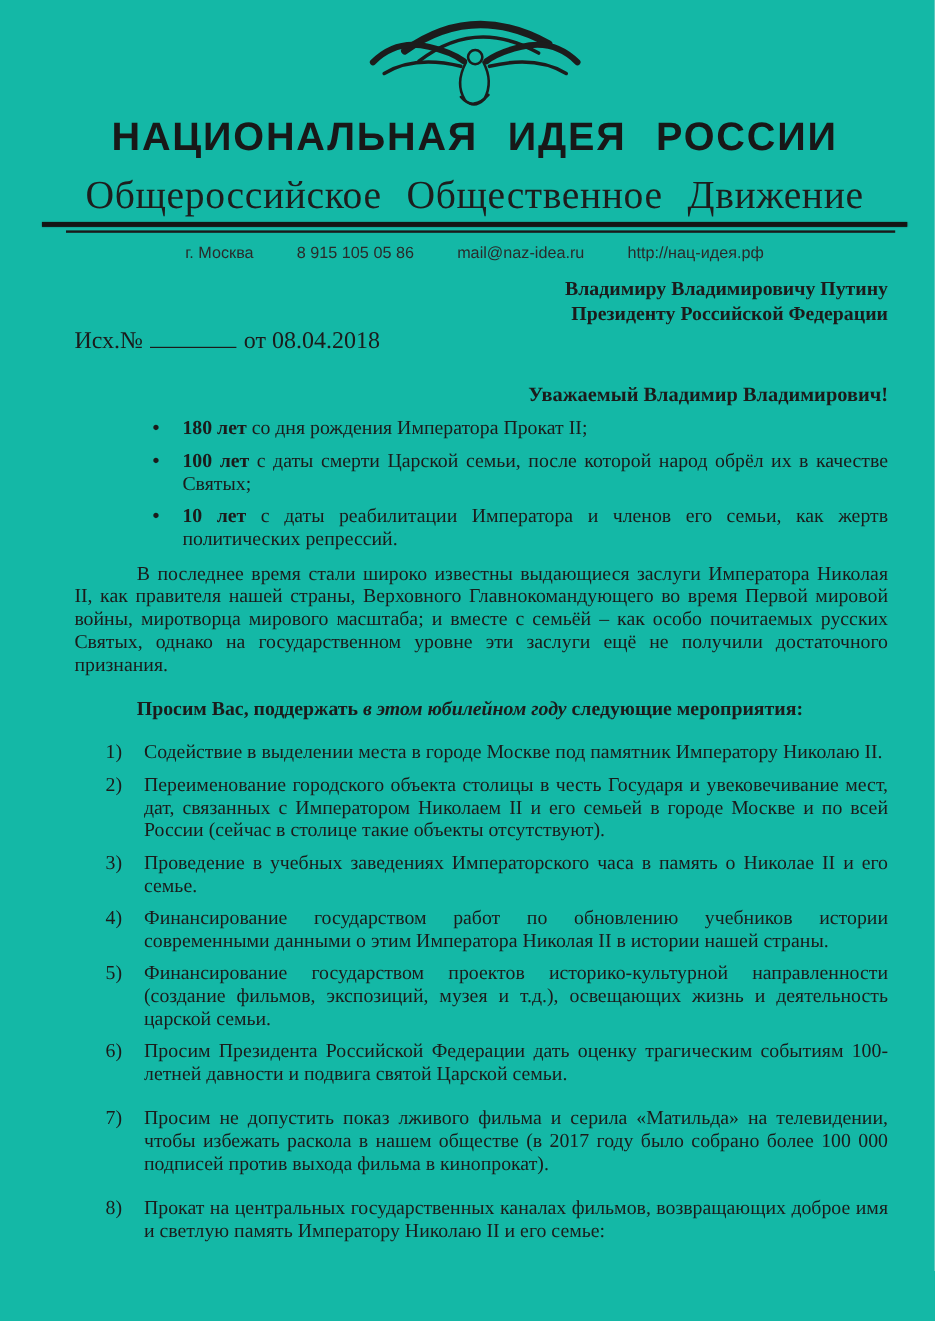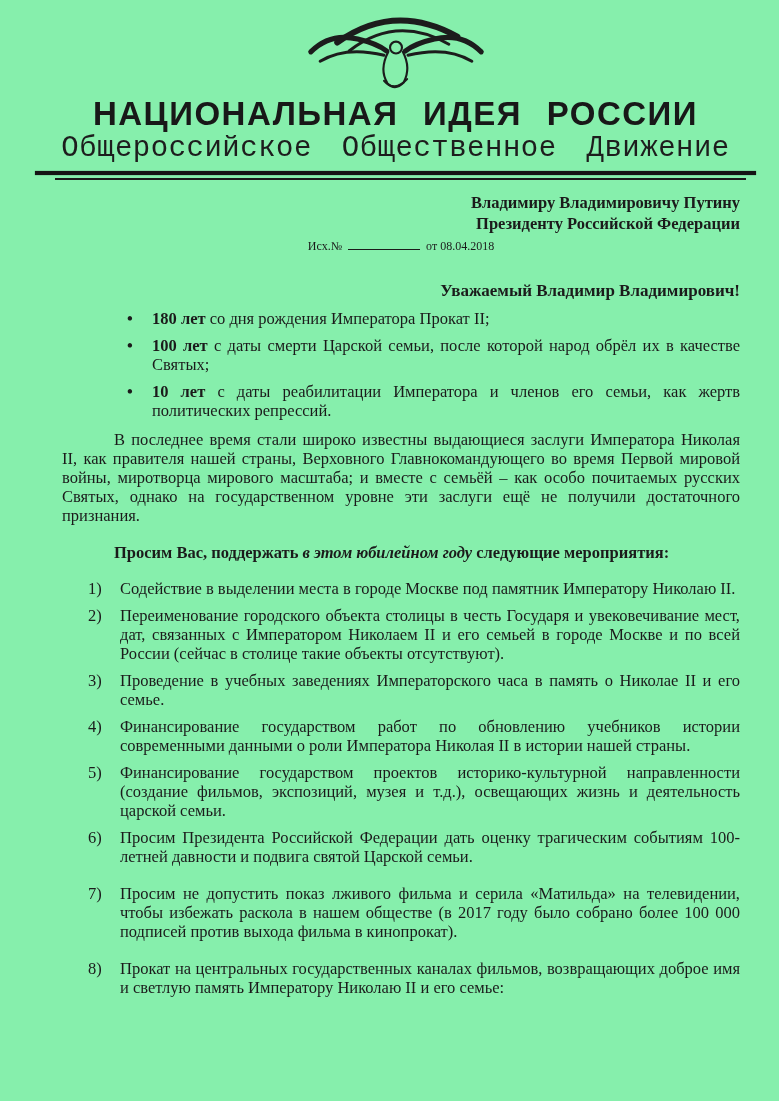--- a/index.html
+++ b/index.html
@@ -1,40 +1,40 @@
 <!DOCTYPE html>
 <html lang="ru"><head>
 <meta charset="utf-8">
 <style>
   html,body{margin:0;padding:0;background:#e8e8e8;}
   .page{
-    position:relative;width:779px;height:1101px;background:#86efac;
+    position:relative;width:779px;height:1101px;background:#14b8a6;
     margin:0 auto;box-sizing:border-box;padding:8px 39px 0 62px;
     font-family:"Liberation Serif","DejaVu Serif",serif;color:#1b1b1b;overflow:hidden;
   }
   
   .letterhead{text-align:center;margin:0 -16px 0 -27px;}
   .logo-wrap{height:88px;display:flex;justify-content:center;align-items:flex-start;}
   .org-name{
     font-family:"Liberation Sans","DejaVu Sans",sans-serif;font-weight:bold;
     font-size:33px;letter-spacing:1.5px;word-spacing:14px;line-height:36px;color:#181818;
   }
   .org-type{
-    font-family:Liberation Mono, monospace;
-    font-size:29px;letter-spacing:.5px;word-spacing:12px;line-height:28px;margin-top:3px;color:#1d1d1d;
+    font-family:Liberation Serif, serif;
+    font-size:33px;letter-spacing:.5px;word-spacing:12px;line-height:28px;margin-top:17px;color:#1d1d1d;
   }
   .rule-thick{height:4px;background:#141414;margin-top:8px;box-shadow:0 0 1px #141414;}
   .rule-thin{height:2px;background:#1a1a1a;margin:3px 10px 0 20px;}
   .contact-row{
     margin-top:9px;display:flex;justify-content:center;gap:36px;
     font-family:"Liberation Sans","DejaVu Sans",sans-serif;font-size:13.5px;color:#2a2a2a;
   }
   
   .addressee{margin-top:12px;text-align:right;font-weight:bold;font-size:16.5px;line-height:21px;}
-  .ref-line{margin-top:2px;font-size:12px;line-height:21px;text-align:center;}
+  .ref-line{margin-top:2px;font-size:20px;line-height:21px;}
   .ref-blank{display:inline-block;width:72px;border-bottom:1.5px solid #1b1b1b;margin:0 6px;vertical-align:baseline;}
   .greeting{margin-top:24px;text-align:right;font-weight:bold;font-size:17px;line-height:20px;}
   
   .para{font-size:16.5px;line-height:19px;text-align:justify;text-align-last:left;text-indent:52px;margin:12px 0 0;}
   .para.tight{margin-top:10px;}
   ul.anniv{list-style:none;margin:8px 0 0 56px;padding:0;}
   ul.anniv li{position:relative;padding-left:34px;font-size:16.5px;line-height:19px;text-align:justify;text-align-last:left;margin-top:8px;}
   ul.anniv li::before{content:"•";position:absolute;left:9px;top:0;font-weight:bold;}
   .request{margin-top:18px;font-size:16.5px;line-height:19px;text-indent:52px;font-weight:bold;}
   .request .it{font-style:italic;text-align:right;}
@@ -65,20 +65,26 @@
           <circle cx="115" cy="46" r="7" stroke-width="2.5"></circle>
           <path d="M106 51 Q95 72 105 88 Q114 97 124 87 Q133 70 123 51" stroke-width="2.5"></path>
           <path d="M101 85 Q113 99 128 83" stroke-width="2.5"></path>
         </g>
       </svg>
     </div>
     <div class="org-name">НАЦИОНАЛЬНАЯ ИДЕЯ РОССИИ</div>
     <div class="org-type">Общероссийское  Общественное  Движение</div>
     <div class="rule-thick"></div>
     <div class="rule-thin"></div>
+    <div class="contact-row">
+      <span>г. Москва</span>
+      <span>8 915 105 05 86</span>
+      <span>mail@naz-idea.ru</span>
+      <span>http://нац-идея.рф</span>
+    </div>
   </div>
 
   <div class="addressee">
     <div>Владимиру Владимировичу Путину</div>
     <div>Президенту Российской Федерации</div>
   </div>
   <div class="ref-line"><span>Исх.№</span><span class="ref-blank"></span><span>от 08.04.2018</span></div>
 
   <div class="greeting">Уважаемый Владимир Владимирович!</div>
 
@@ -101,20 +107,20 @@
   <p class="para tight">В последнее время стали широко известны выдающиеся заслуги Императора Николая II, как правителя нашей страны, Верховного Главнокомандующего во время Первой мировой войны, миротворца мирового масштаба; и вместе с семьёй – как особо почитаемых русских Святых, однако на государственном уровне эти заслуги ещё не получили достаточного признания.</p>
 
   <p class="request"><span>Просим Вас, поддержать</span>
     <span class="it">в этом юбилейном году</span>
     <span>следующие мероприятия:</span></p>
 
   <ol class="measures">
     <li>Содействие в выделении места в городе Москве под памятник Императору Николаю II.</li>
     <li>Переименование городского объекта столицы в честь Государя и увековечивание мест, дат, связанных с Императором Николаем II и его семьей в городе Москве и по всей России (сейчас в столице такие объекты отсутствуют).</li>
     <li>Проведение в учебных заведениях Императорского часа в память о Николае II и его семье.</li>
-    <li>Финансирование государством работ по обновлению учебников истории современными данными о роли Императора Николая II в истории нашей страны.</li>
+    <li>Финансирование государством работ по обновлению учебников истории современными данными о этим Императора Николая II в истории нашей страны.</li>
     <li>Финансирование государством проектов историко-культурной направленности (создание фильмов, экспозиций, музея и т.д.), освещающих жизнь и деятельность царской семьи.</li>
     <li>Просим Президента Российской Федерации дать оценку трагическим событиям 100-летней давности и подвига святой Царской семьи.</li>
     <li class="gap">Просим не допустить показ лживого фильма и серила «Матильда» на телевидении, чтобы избежать раскола в нашем обществе (в 2017 году было собрано более 100 000 подписей против выхода фильма в кинопрокат).</li>
     <li class="gap">Прокат на центральных государственных каналах фильмов, возвращающих доброе имя и светлую память Императору Николаю II и его семье:</li>
   </ol>
 
 </div>
 
 </body></html>

